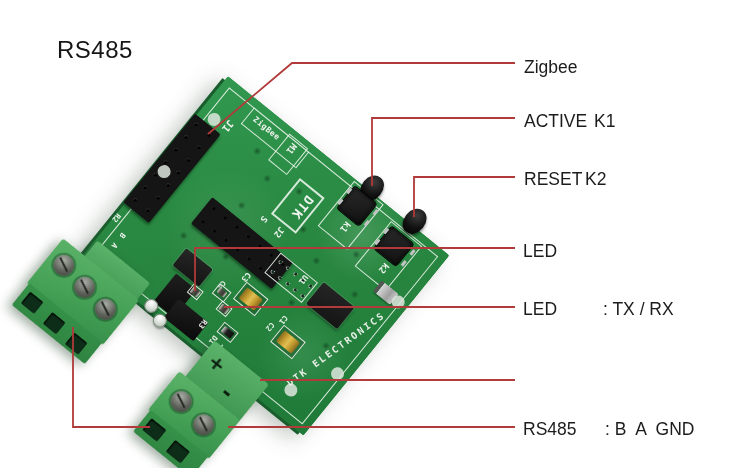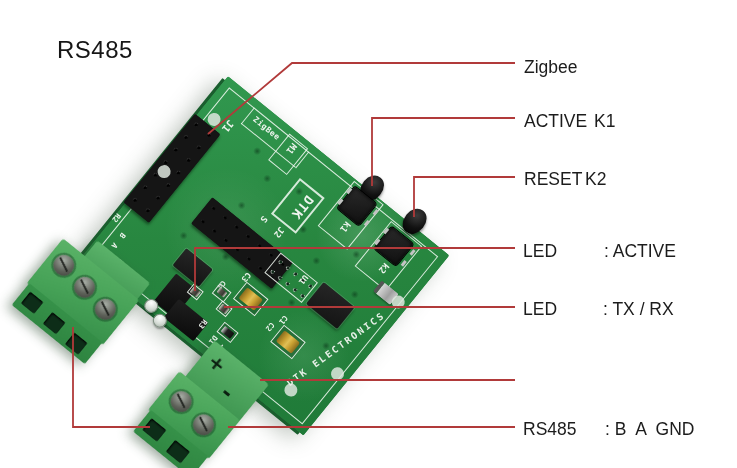--- a/index.html
+++ b/index.html
@@ -227,19 +227,18 @@
     <polyline points="73,327 73,427 150,427"></polyline>
     <polyline points="228,427 515,427"></polyline>
   </svg>
 
   <span class="co" style="left:524px;top:57px;">Zigbee</span>
   <span class="co" style="left:524px;top:111px;">ACTIVE</span>
   <span class="co" style="left:594px;top:111px;">K1</span>
   <span class="co" style="left:524px;top:169px;">RESET</span>
   <span class="co" style="left:585px;top:169px;">K2</span>
   <span class="co" style="left:523px;top:241px;">LED</span>
-  <span class="co" style="left:604px;top:241px;">: ACTIVE</span>
   <span class="co" style="left:523px;top:299px;">LED</span>
   <span class="co" style="left:603px;top:299px;">: TX / RX</span>
   <span class="co" style="left:523px;top:419px;">RS485</span>
   <span class="co" style="left:605px;top:419px;text-align:right;">: B  A  GND</span>
 
 </div>
 
 </body></html>

